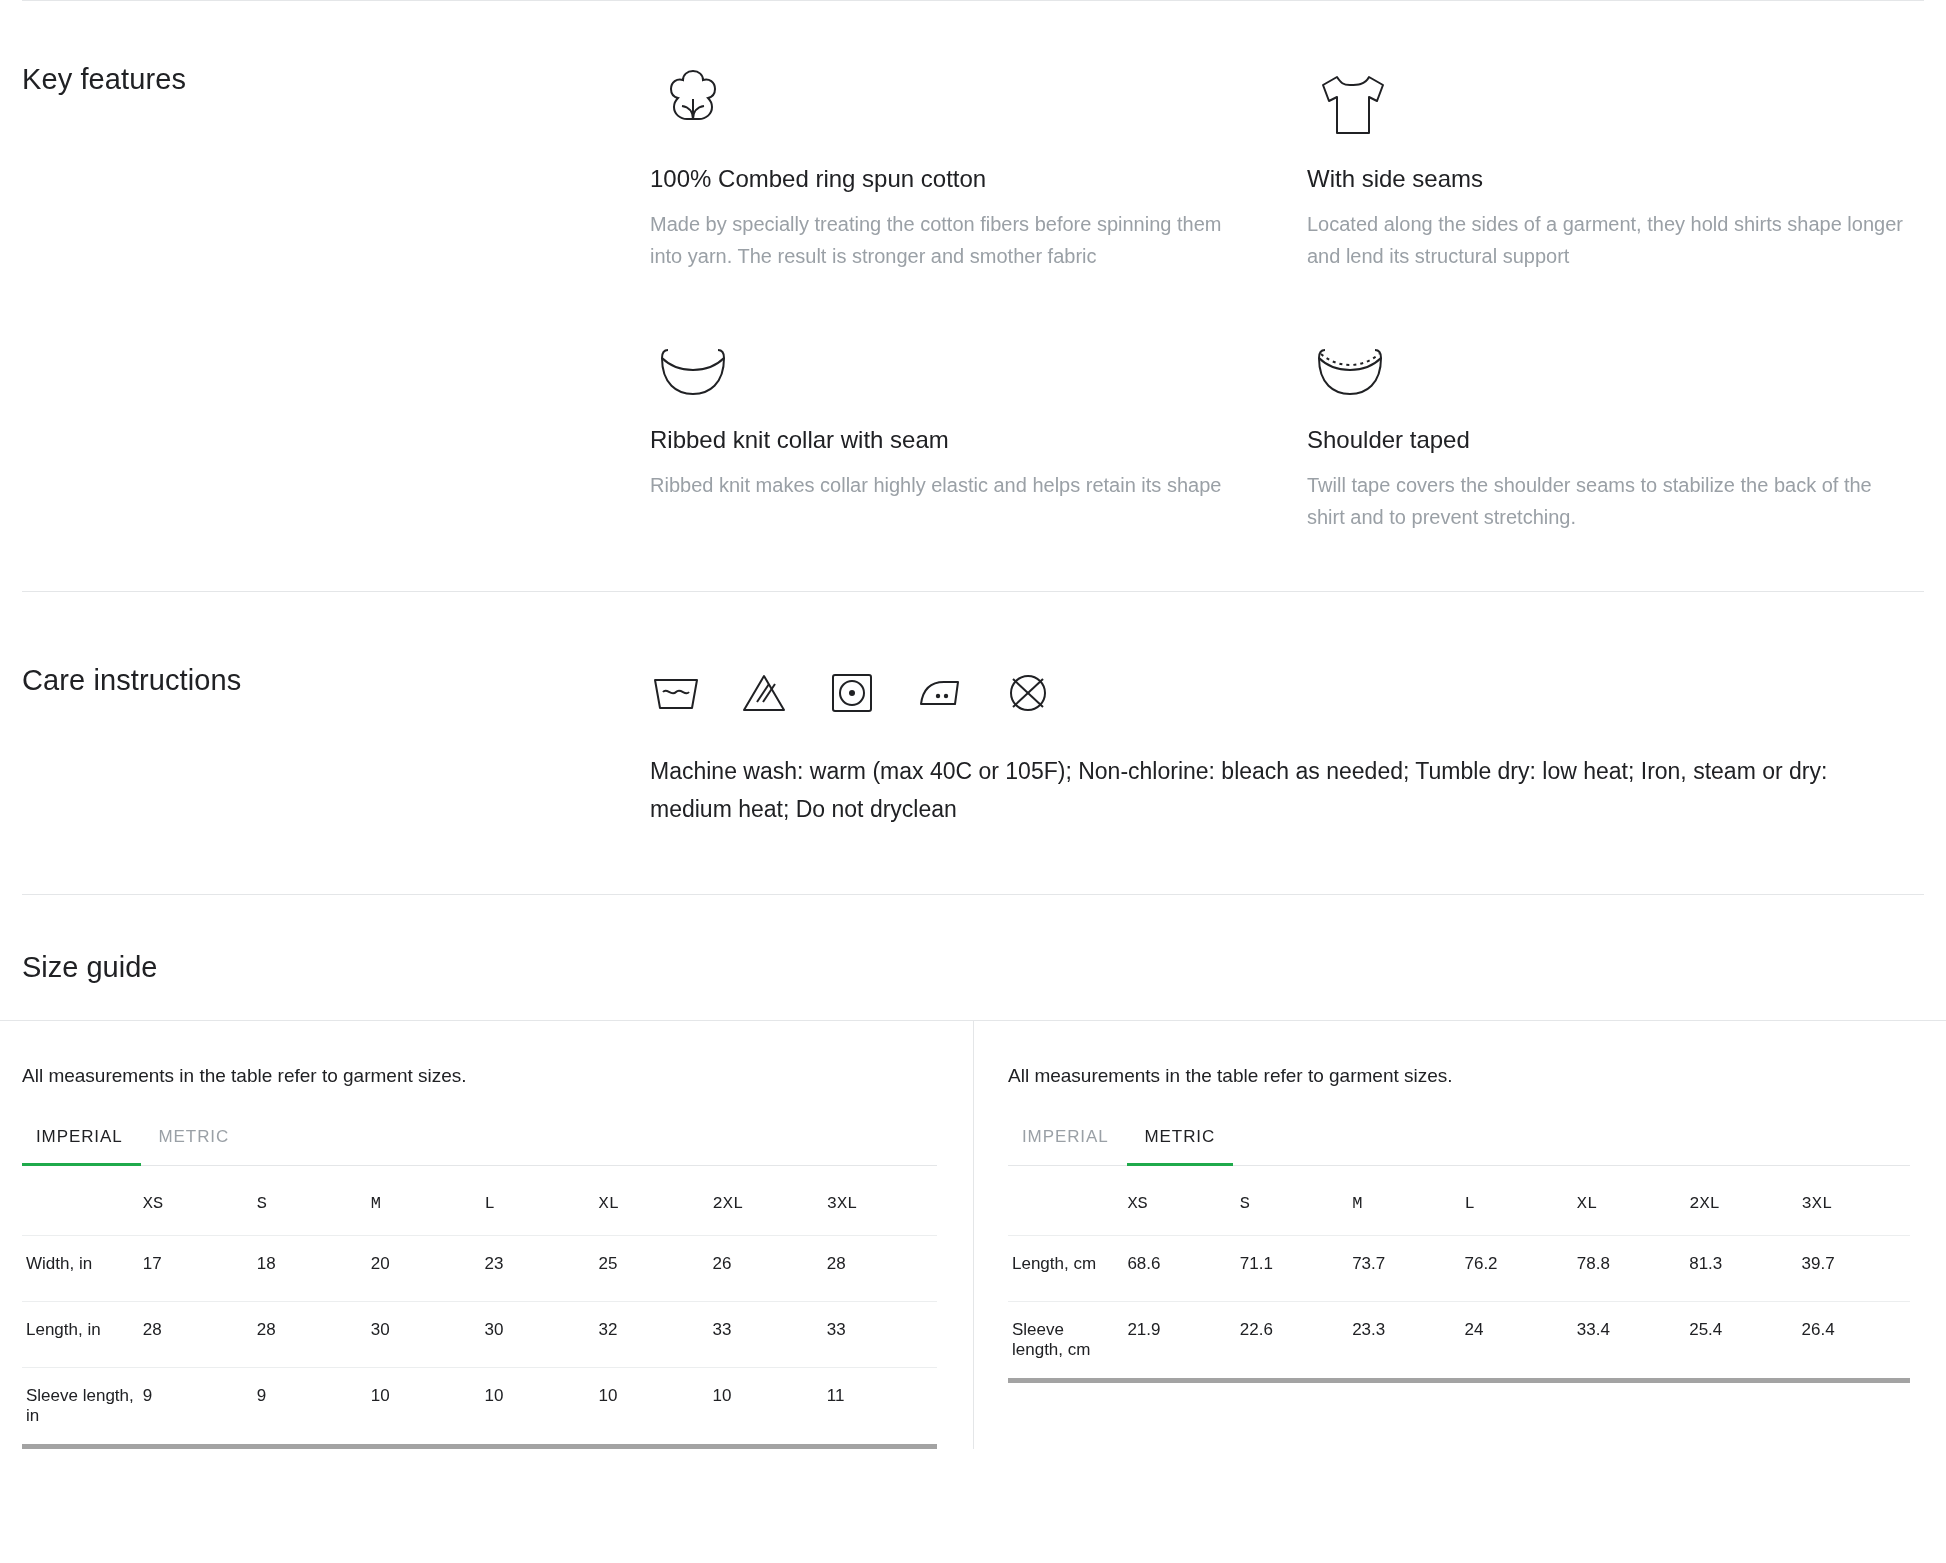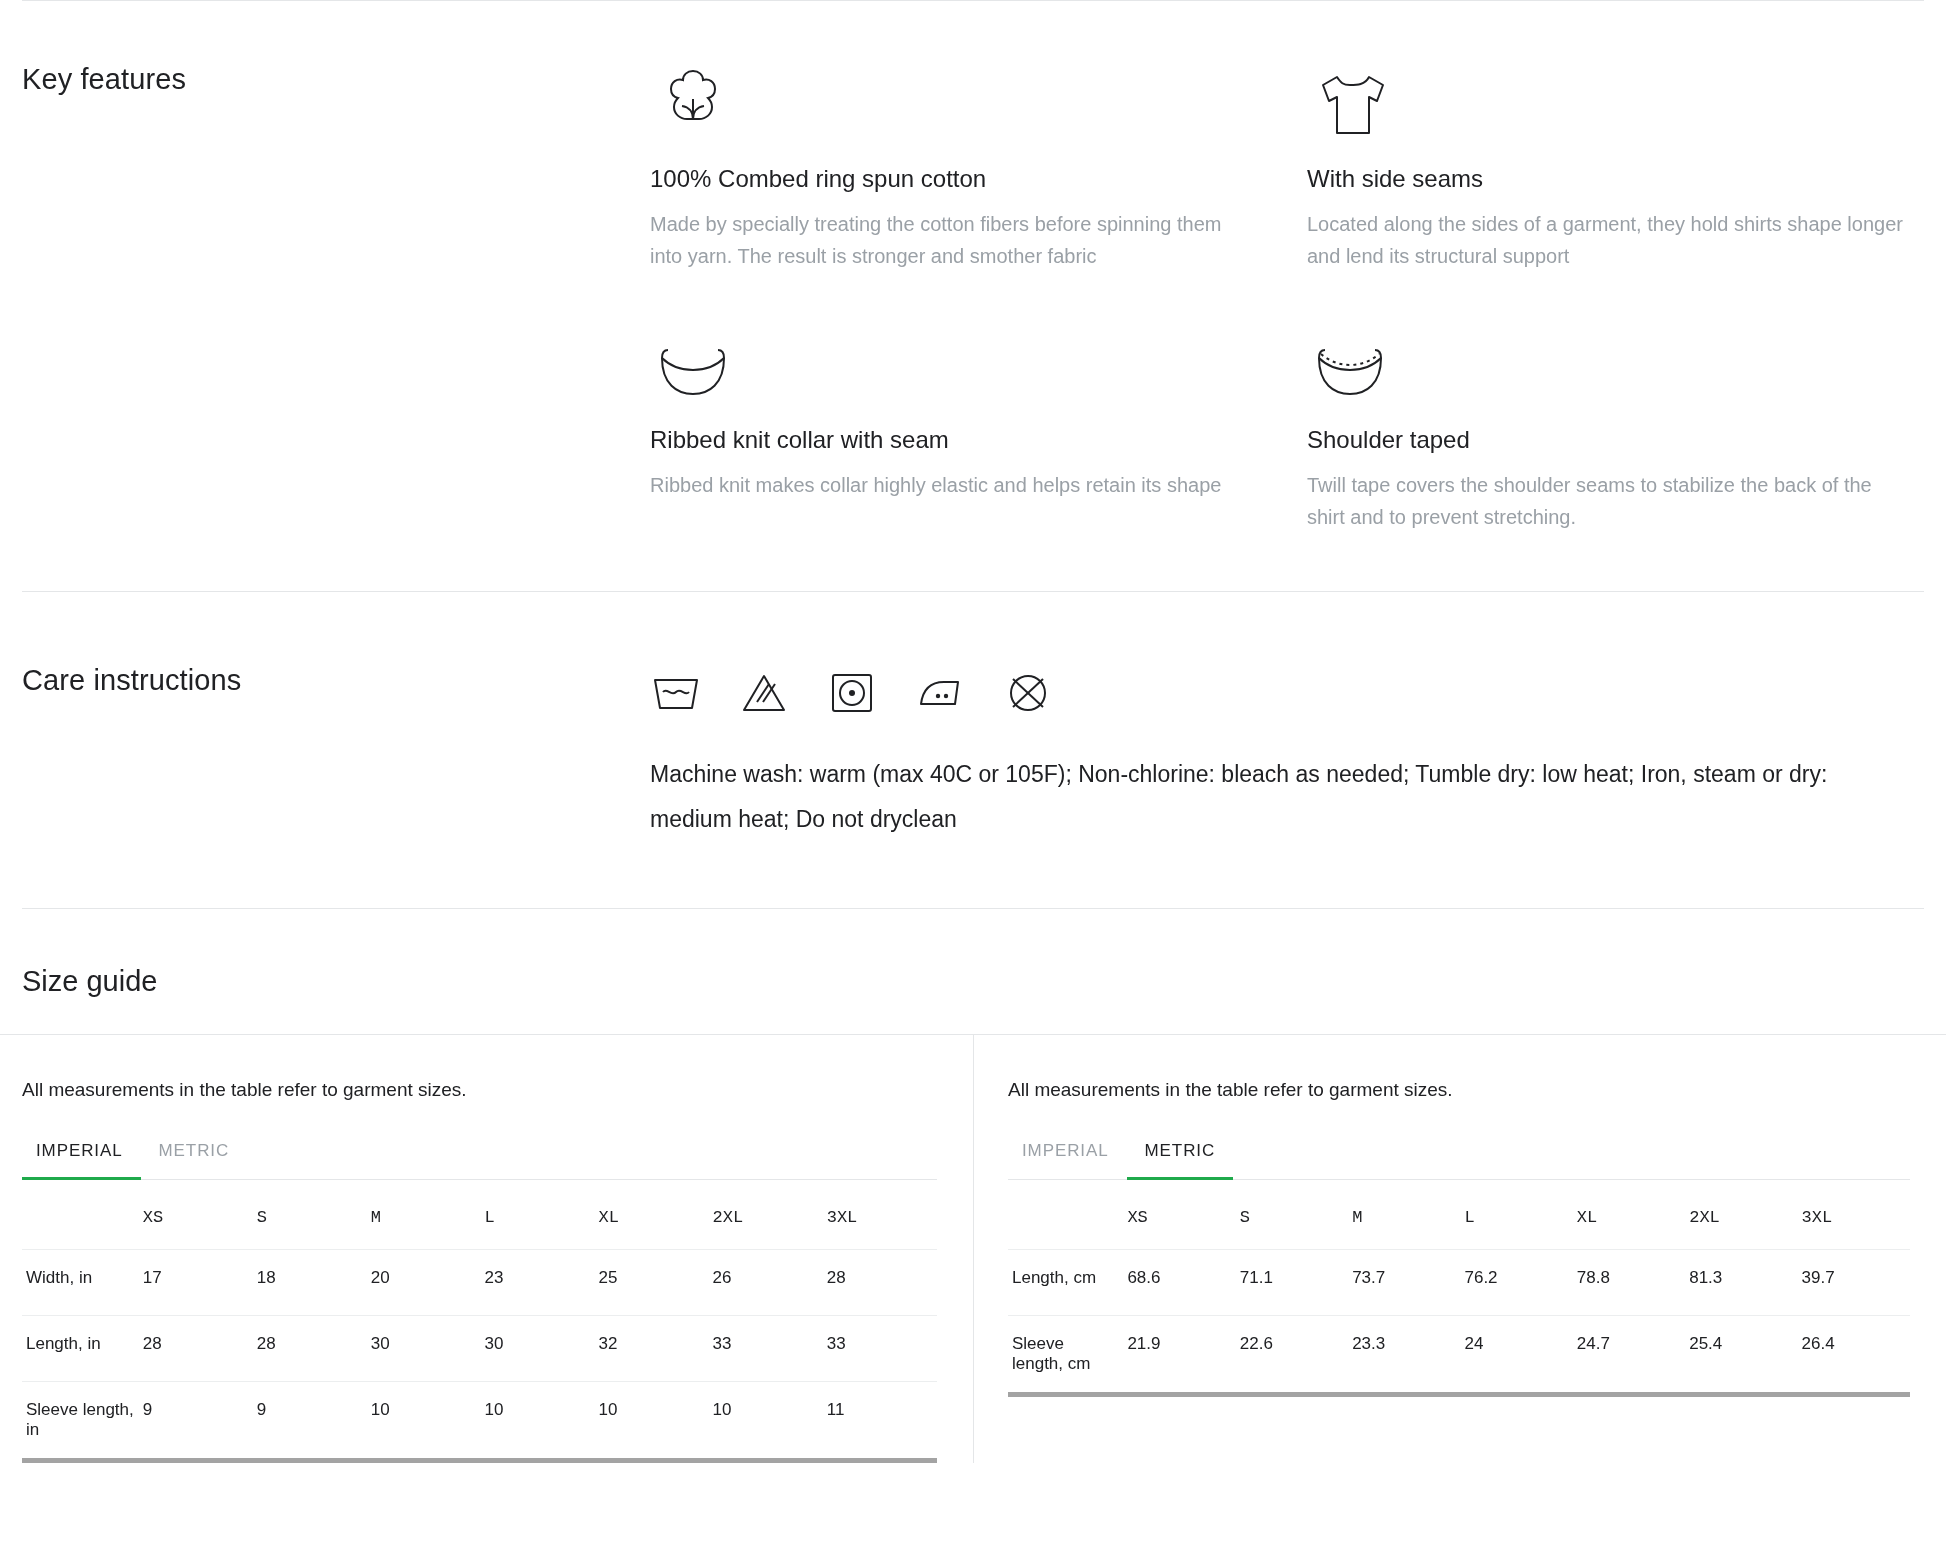--- a/index.html
+++ b/index.html
@@ -84,21 +84,21 @@
     padding-right: 40px;
   }
   .care-icons {
     display: flex;
     gap: 36px;
     align-items: center;
     height: 58px;
   }
   .care-text {
     font-size: 23px;
-    line-height: 45px;
+    line-height: 38px;
     color: #202124;
     margin-top: 30px;
     max-width: 1250px;
   }
 
   
   .sizeguide {
     padding-top: 56px;
   }
   .sizeguide h2 {
@@ -409,21 +409,21 @@
               <td>78.8</td>
               <td>81.3</td>
               <td>39.7</td>
             </tr>
             <tr>
               <td class="rowhead">Sleeve length, cm</td>
               <td>21.9</td>
               <td>22.6</td>
               <td>23.3</td>
               <td>24</td>
-              <td>24.7</td>
+              <td>33.4</td>
               <td>25.4</td>
               <td>26.4</td>
             </tr>
           </tbody>
         </table>
       </div>
 
     </div>
   </div>
 

